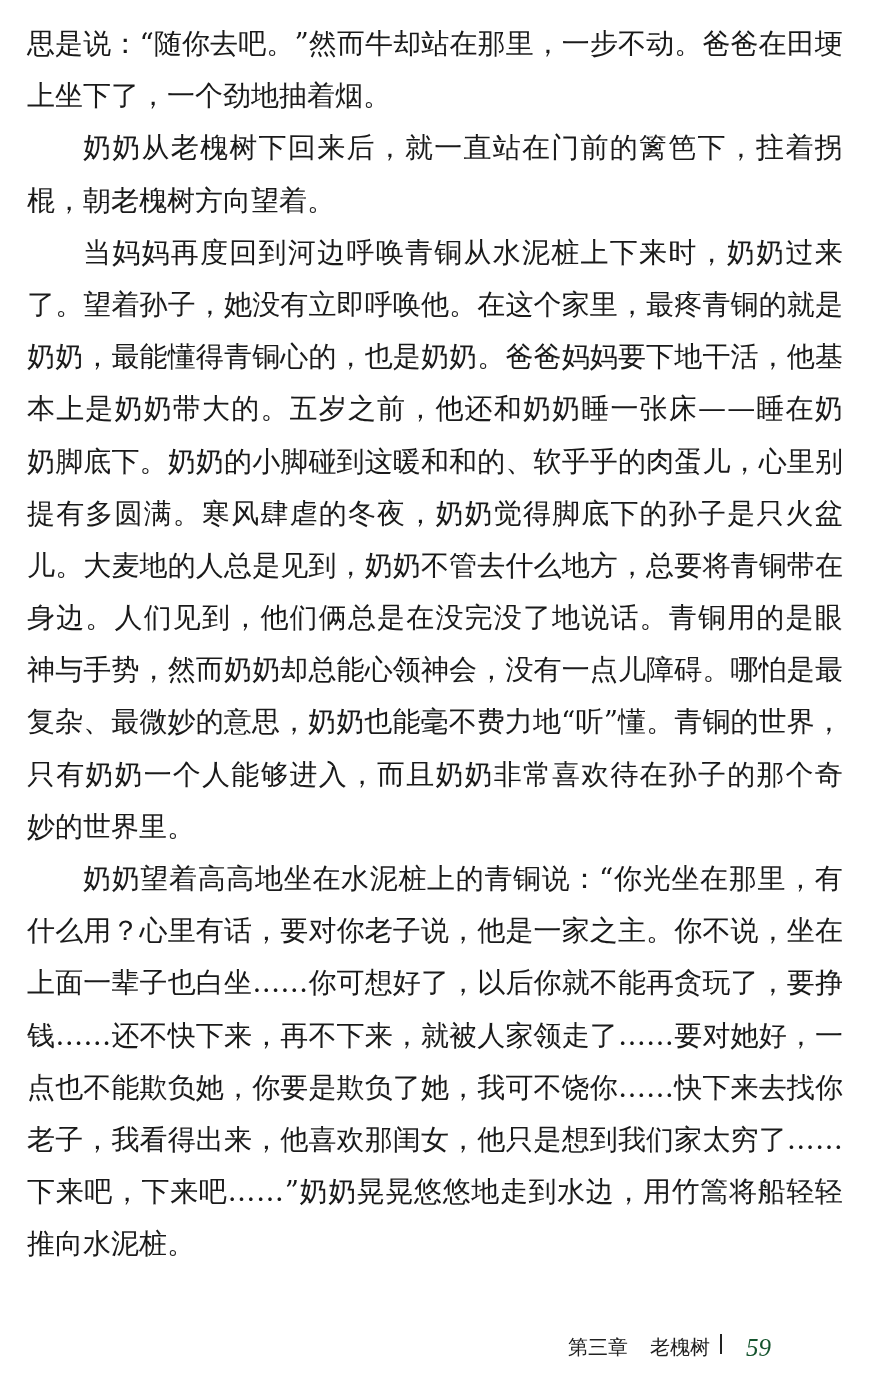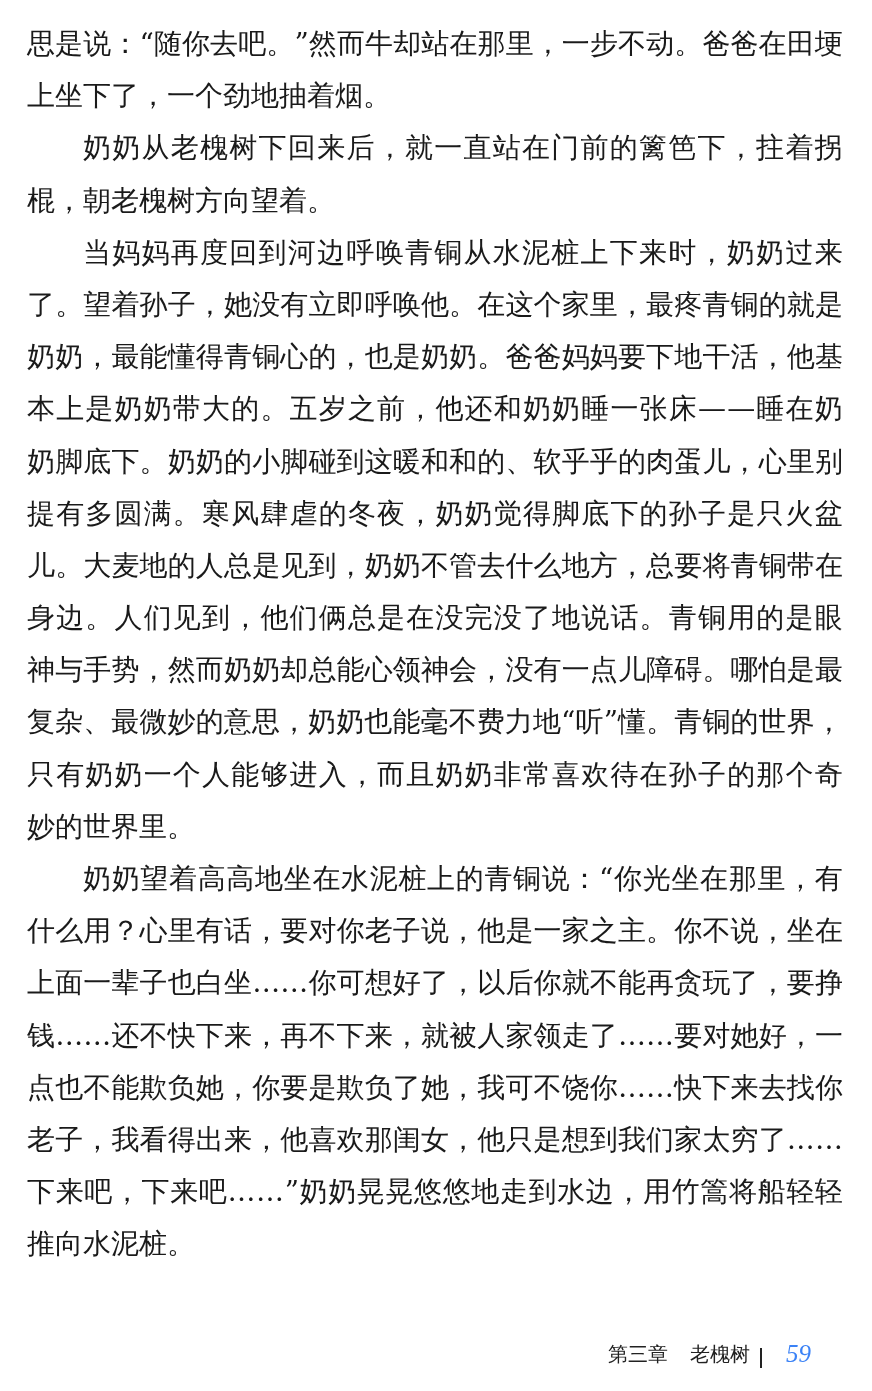--- a/index.html
+++ b/index.html
@@ -35,41 +35,41 @@
     }
     .line span.ch {
       display: inline-block;
     }
     .indent {
       padding-left: 56px;
     }
     .footer {
       position: absolute;
       top: 1334px;
-      left: 608px;
+      left: 568px;
       height: 34px;
       display: flex;
-      align-items: flex-end;
+      align-items: flex-start;
       font-family: "DejaVu Sans", "Liberation Sans", sans-serif;
       font-size: 20px;
       color: #222;
     }
     .footer .chapter { margin-right: 22px; }
     .footer .title { margin-right: 10px; }
     .footer .divider {
       width: 2px;
       height: 20px;
       background: #222;
       margin-right: 24px;
     }
     .footer .pagenum {
       font-family: "Liberation Serif", "DejaVu Serif", serif;
       font-style: italic;
       font-size: 25px;
-      color: #3b82f6;
+      color: #14532d;
     }
   </style>
 </head>
 <body>
 
 <div class="page" id="page-body">
     <div class="line">
       <span class="ch">思</span>
       <span class="ch">是</span>
       <span class="ch">说</span>

